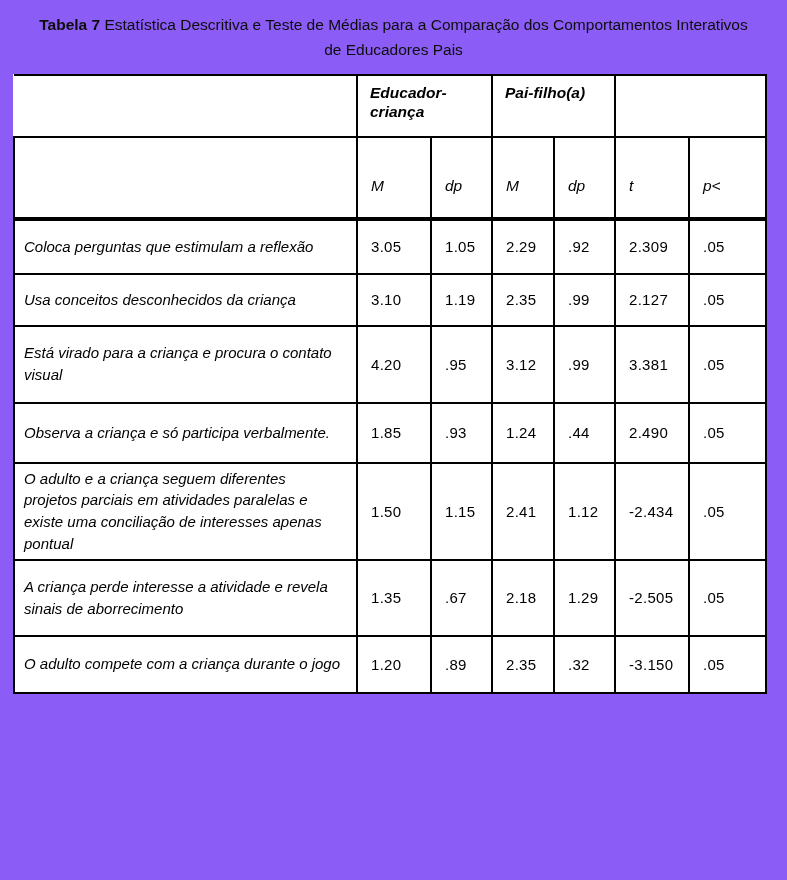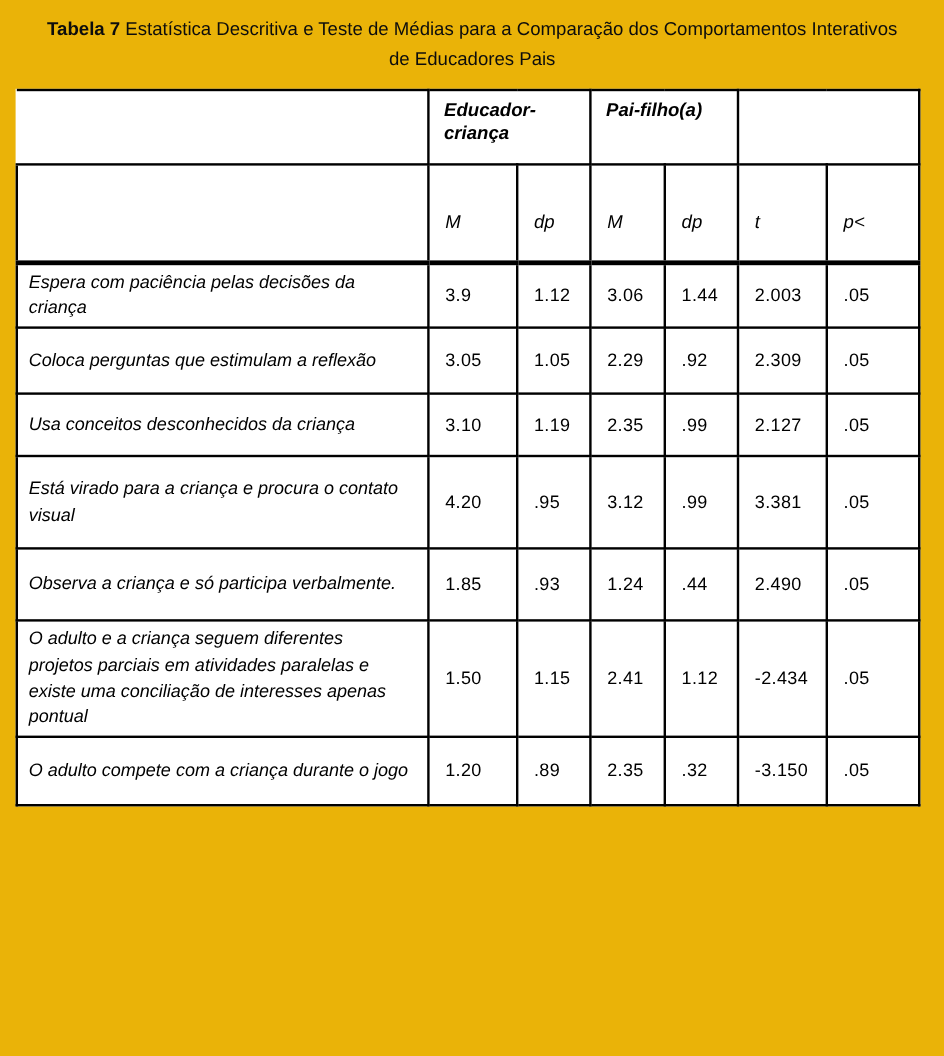--- a/index.html
+++ b/index.html
@@ -9,21 +9,21 @@
     width: 787px;
     height: 880px;
     font-family: "Liberation Sans", sans-serif;
     color: #000000;
     -webkit-font-smoothing: antialiased;
   }
   .page {
     position: relative;
     width: 787px;
     height: 880px;
-    background: #eab308;
+    background: #8b5cf6;
     overflow: hidden;
   }
   .title {
     margin: 13px auto 0 auto;
     max-width: 714px;
     text-align: center;
     font-size: 15.5px;
     line-height: 1.6;
     color: #0d0d0d;
   }
@@ -123,29 +123,20 @@
       <td></td>
       <td class="col-head">M</td>
       <td class="col-head">dp</td>
       <td class="col-head">M</td>
       <td class="col-head">dp</td>
       <td class="col-head">t</td>
       <td class="col-head">p&lt;</td>
     </tr>
 
 
-    <tr class="r1">
-      <td class="row-label">Espera com paciência pelas decisões da criança</td>
-      <td class="num">3.9</td>
-      <td class="num">1.12</td>
-      <td class="num">3.06</td>
-      <td class="num">1.44</td>
-      <td class="num">2.003</td>
-      <td class="num">.05</td>
-    </tr>
 
     <tr class="r2">
       <td class="row-label">Coloca perguntas que estimulam a reflexão</td>
       <td class="num">3.05</td>
       <td class="num">1.05</td>
       <td class="num">2.29</td>
       <td class="num">.92</td>
       <td class="num">2.309</td>
       <td class="num">.05</td>
     </tr>
@@ -184,20 +175,29 @@
       <td class="row-label">O adulto e a criança seguem diferentes projetos parciais em atividades paralelas e existe uma conciliação de interesses apenas pontual</td>
       <td class="num">1.50</td>
       <td class="num">1.15</td>
       <td class="num">2.41</td>
       <td class="num">1.12</td>
       <td class="num">-2.434</td>
       <td class="num">.05</td>
     </tr>
 
 
+    <tr class="r8">
+      <td class="row-label">A criança perde interesse a atividade e revela sinais de aborrecimento</td>
+      <td class="num">1.35</td>
+      <td class="num">.67</td>
+      <td class="num">2.18</td>
+      <td class="num">1.29</td>
+      <td class="num">-2.505</td>
+      <td class="num">.05</td>
+    </tr>
 
     <tr class="r9">
       <td class="row-label">O adulto compete com a criança durante o jogo</td>
       <td class="num">1.20</td>
       <td class="num">.89</td>
       <td class="num">2.35</td>
       <td class="num">.32</td>
       <td class="num">-3.150</td>
       <td class="num">.05</td>
     </tr>

